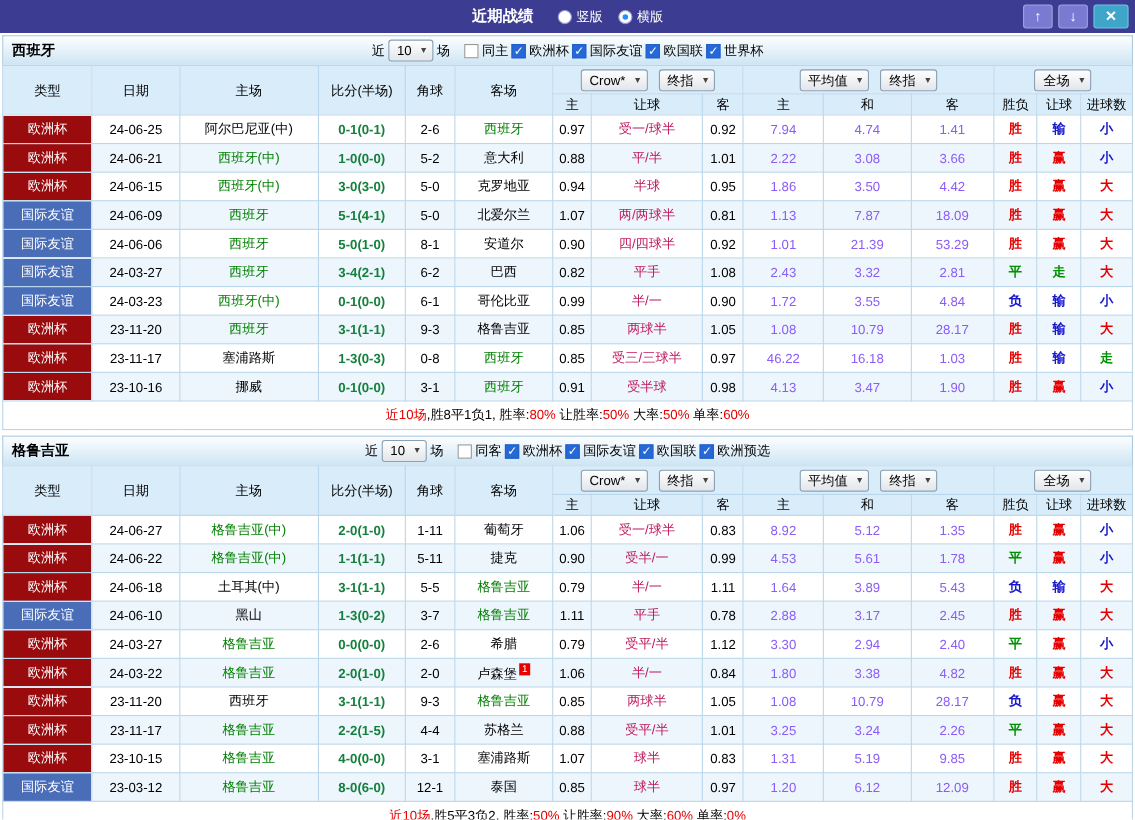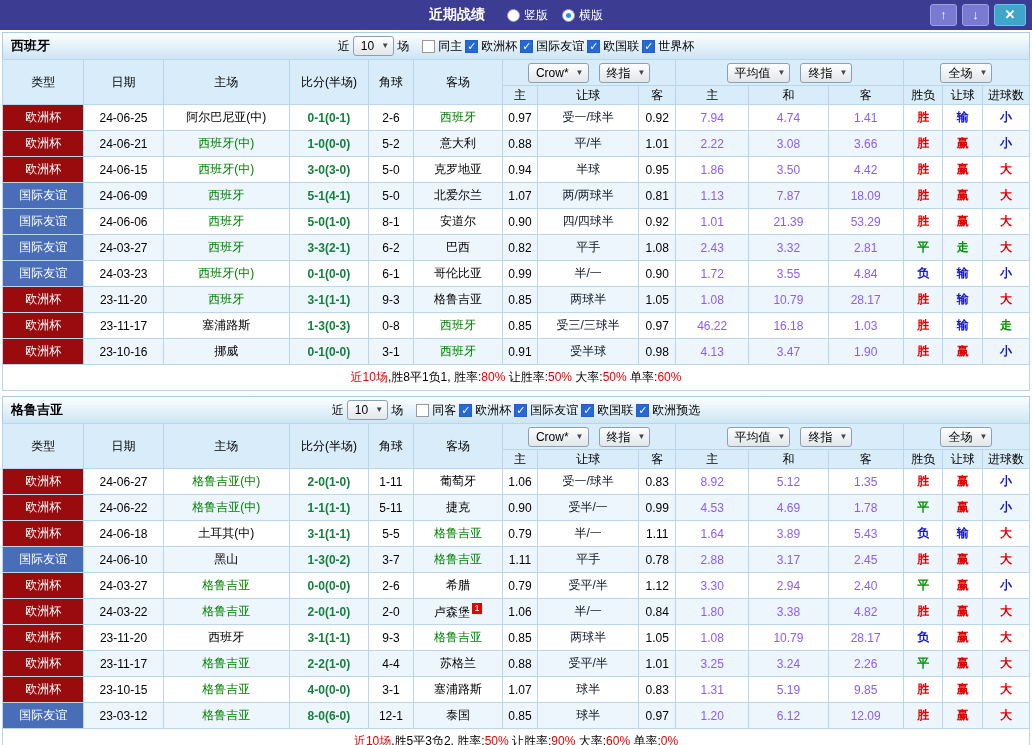--- a/index.html
+++ b/index.html
@@ -47,21 +47,21 @@
   thead th { background:#d9ecf9; font-weight:normal; }
   thead tr.drop th { height:26px; }
   thead tr.sub th { height:19px; }
   .sel-pair { display:flex; justify-content:center; align-items:center; gap:10px; }
   tbody td { height:26px; padding:0 2px; background:#fff; }
   tbody tr:nth-child(even) td { background:#eef6fd; }
   tbody td.t-euro { background:#9a0b0e !important; color:#fff; }
   tbody td.t-friendly { background:#4a6db8 !important; color:#fff; }
   .tg { color:#008000; }
   .score { color:#15803d; font-weight:bold; }
-  .hcp { color:#0f172a; }
+  .hcp { color:#be185d; }
   .avg { color:#8b5cf6; }
   .c-r { color:#e60000; font-weight:bold; }
   .c-g { color:#009100; font-weight:bold; }
   .c-b { color:#1515cc; font-weight:bold; }
   .badge { display:inline-block; background:#e60000; color:#fff; font-size:9px; line-height:11px;
     min-width:10px; height:11px; margin-left:2px; vertical-align:super; padding:0 1px; }
   tfoot td.summary { height:26px; background:#fff; text-align:center; }
   .seg-r { color:#e60000; }
   .seg-k { color:#000; }
 </style>
@@ -270,21 +270,21 @@
               <td class="avg">21.39</td>
               <td class="avg">53.29</td>
               <td class="c-r">胜</td>
               <td class="c-r">赢</td>
               <td class="c-r">大</td>
             </tr>
             <tr>
               <td class="t-friendly">国际友谊</td>
               <td>24-03-27</td>
               <td class="tg">西班牙</td>
-              <td class="score">3-3(2-1)</td>
+              <td class="score">3-4(2-1)</td>
               <td>6-2</td>
               <td>巴西</td>
               <td>0.82</td>
               <td class="hcp">平手</td>
               <td>1.08</td>
               <td class="avg">2.43</td>
               <td class="avg">3.32</td>
               <td class="avg">2.81</td>
               <td class="c-g">平</td>
               <td class="c-g">走</td>
@@ -483,21 +483,21 @@
               <td class="t-euro">欧洲杯</td>
               <td>24-06-22</td>
               <td class="tg">格鲁吉亚(中)</td>
               <td class="score">1-1(1-1)</td>
               <td>5-11</td>
               <td>捷克</td>
               <td>0.90</td>
               <td class="hcp">受半/一</td>
               <td>0.99</td>
               <td class="avg">4.53</td>
-              <td class="avg">4.69</td>
+              <td class="avg">5.61</td>
               <td class="avg">1.78</td>
               <td class="c-g">平</td>
               <td class="c-r">赢</td>
               <td class="c-b">小</td>
             </tr>
             <tr>
               <td class="t-euro">欧洲杯</td>
               <td>24-06-18</td>
               <td>土耳其(中)</td>
               <td class="score">3-1(1-1)</td>
@@ -578,21 +578,21 @@
               <td class="avg">10.79</td>
               <td class="avg">28.17</td>
               <td class="c-b">负</td>
               <td class="c-r">赢</td>
               <td class="c-r">大</td>
             </tr>
             <tr>
               <td class="t-euro">欧洲杯</td>
               <td>23-11-17</td>
               <td class="tg">格鲁吉亚</td>
-              <td class="score">2-2(1-0)</td>
+              <td class="score">2-2(1-5)</td>
               <td>4-4</td>
               <td>苏格兰</td>
               <td>0.88</td>
               <td class="hcp">受平/半</td>
               <td>1.01</td>
               <td class="avg">3.25</td>
               <td class="avg">3.24</td>
               <td class="avg">2.26</td>
               <td class="c-g">平</td>
               <td class="c-r">赢</td>

